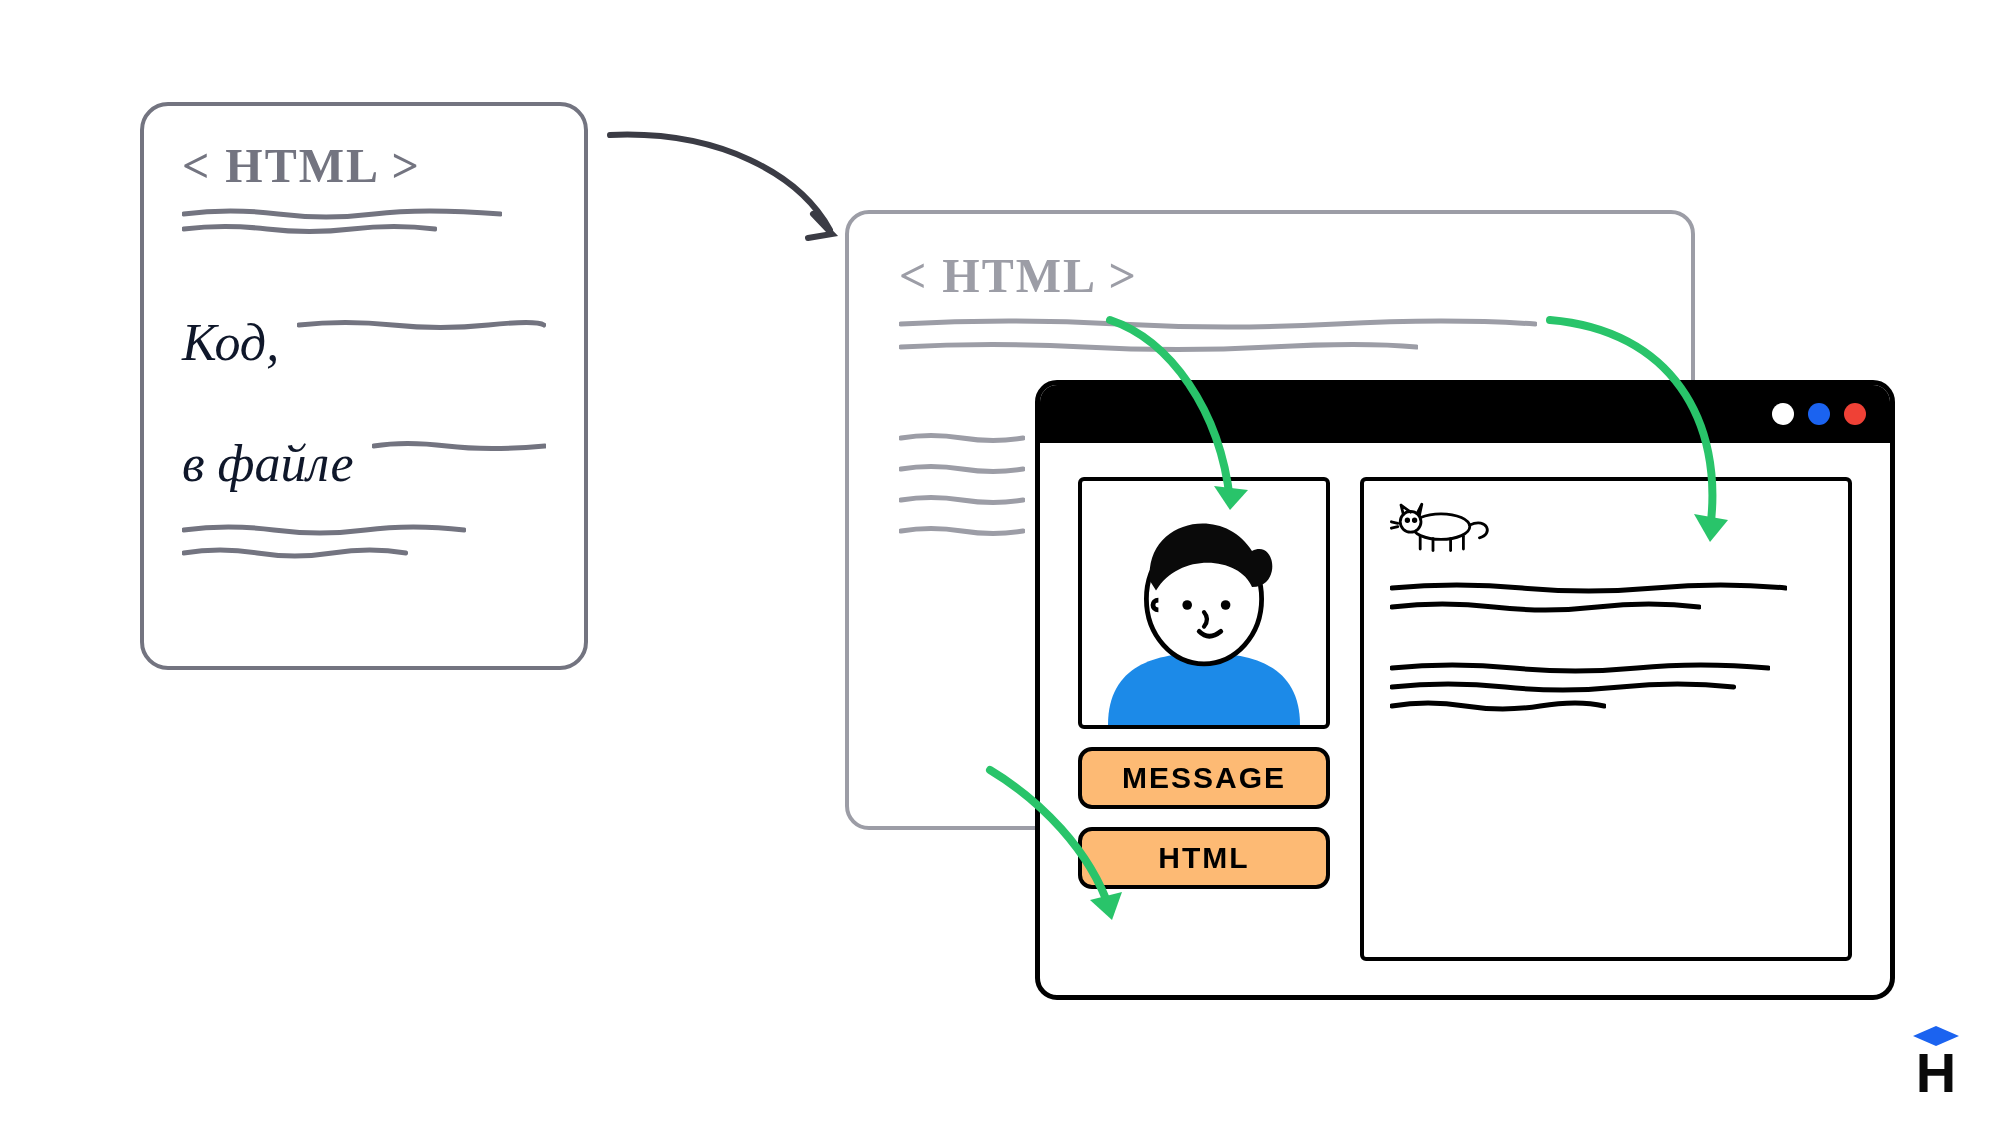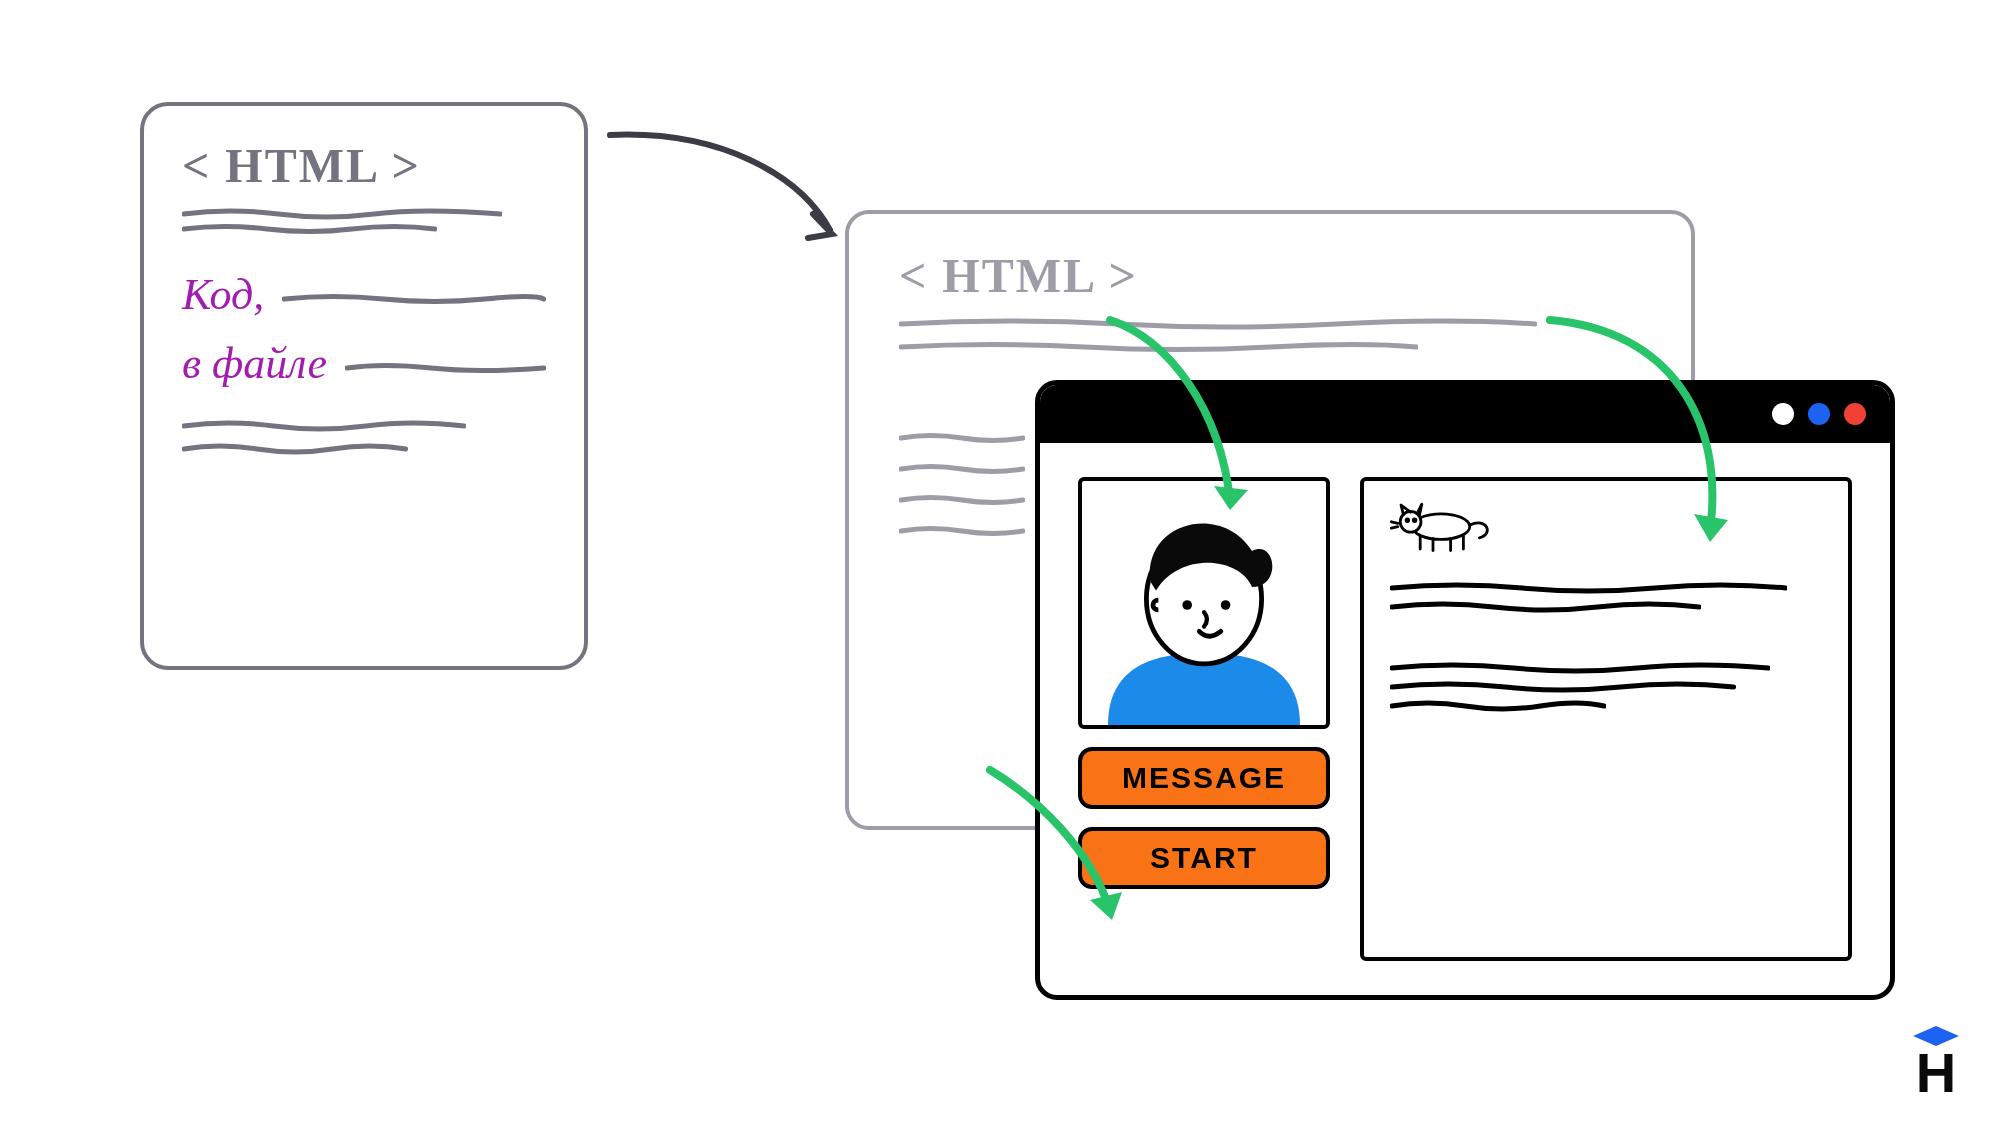--- a/index.html
+++ b/index.html
@@ -26,22 +26,23 @@
   }
   .code-card .tag {
     font-size: 48px; font-weight: 700;
     color: #737480;
     letter-spacing: 2px;
     font-family: "Comic Sans MS", cursive;
   }
   .code-card .note-line { display:flex; align-items:center; gap:18px; margin-top:18px;}
   .code-card .note {
     font-family: "Segoe Script", "Comic Sans MS", cursive;
-    font-size: 44px; color:#a21caf; font-style: italic;
+    font-size: 52px; color:#0f172a; font-style: italic;
     white-space: nowrap;
+    margin-top: 44px;
   }
   .sq-line {
     height: 5px;
     position: relative;
   }
   .sq-line svg { width:100%; height:14px; display:block; }
 
   
   .browser-label {
     position:absolute; left:1055px; top:110px;
@@ -85,21 +86,21 @@
   .app-body { display:flex; gap:30px; padding:34px 38px; height:calc(100% - 58px);}
   .profile-col { display:flex; flex-direction:column; gap:18px; width:252px;}
   .avatar-box {
     width:252px; height:252px; border:4px solid #000; border-radius:6px;
     display:flex; align-items:flex-end; justify-content:center; overflow:hidden;
   }
   .btn {
     border:4px solid #000; border-radius:14px;
     font-family: Arial, Helvetica, sans-serif;
     font-size:30px; font-weight:700; letter-spacing:2px;
-    padding:10px 0; text-align:center; background:#f97316;
+    padding:10px 0; text-align:center; background:#fdba74;
     cursor:pointer;
   }
   .content-col {
     flex:1; border:4px solid #000; border-radius:6px;
     padding:20px 26px;
   }
   .content-col .hello {
     font-family:"Comic Sans MS",cursive; font-size:34px; font-weight:700;
     margin-bottom:4px;
   }
@@ -222,21 +223,21 @@
             <ellipse cx="100" cy="95" rx="48" ry="54" fill="#fff" stroke="#000" stroke-width="4"></ellipse>
             <path d="M 55 80 C 50 30, 115 15, 140 55 C 160 45, 165 85, 140 85 C 130 60, 80 55, 60 88 Z" fill="#0a0a0a"></path>
             <circle cx="86" cy="100" r="4" fill="#000"></circle>
             <circle cx="118" cy="100" r="4" fill="#000"></circle>
             <path d="M 96 122 Q 104 130 114 122" stroke="#000" stroke-width="4" fill="none" stroke-linecap="round"></path>
             <path d="M 100 106 q 5 6 0 12" stroke="#000" stroke-width="3.5" fill="none" stroke-linecap="round"></path>
             <path d="M 62 104 C 56 104 56 96 62 96" stroke="#000" stroke-width="4" fill="none"></path>
           </svg>
         </div>
         <div class="btn">MESSAGE</div>
-        <div class="btn">START</div>
+        <div class="btn">HTML</div>
       </div>
       <div class="content-col">
         
         <svg width="110" height="56" viewBox="0 0 130 70" style="margin-bottom:6px;">
           <g stroke="#000" stroke-width="3.5" fill="none" stroke-linecap="round" stroke-linejoin="round">
             <ellipse cx="60" cy="32" rx="36" ry="16"></ellipse>
             <circle cx="22" cy="26" r="13" fill="#fff"></circle>
             <path d="M 13 17 L 10 5 L 22 14"></path>
             <path d="M 31 14 L 36 4 L 33 18"></path>
             <line x1="34" y1="44" x2="34" y2="60"></line>

